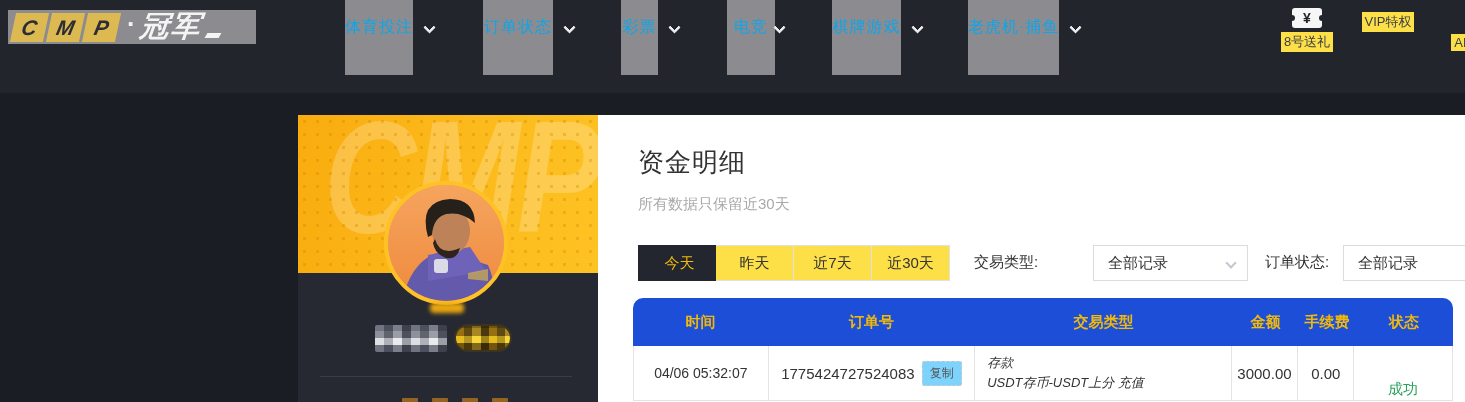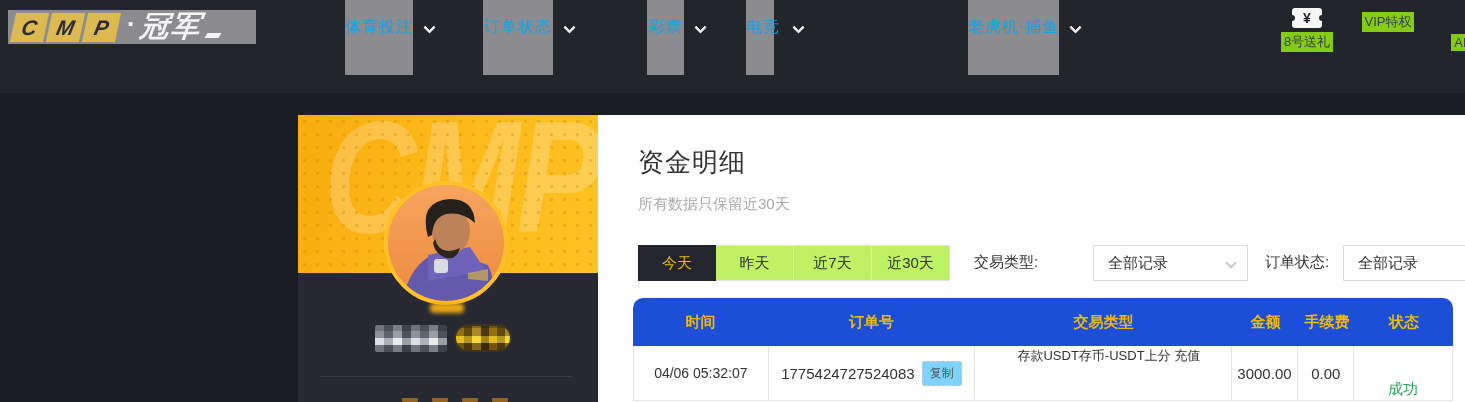--- a/index.html
+++ b/index.html
@@ -21,21 +21,21 @@
   .logo-tail { width:14px; height:5px; background:#f4f4f4; transform:skewX(-30deg); margin:16px 0 0 4px; }
 
   .nav-item { position:absolute; top:0; height:93px; }
   .nav-ph { position:absolute; left:0; top:0; height:75px; width:100%; background:#8c8c90; }
   .nav-label { position:relative; display:block; padding-top:17px; text-align:center;
     font-size:16px; color:#0ea5e9; letter-spacing:1px; white-space:nowrap; }
   .nav-chev { position:absolute; top:23px; width:9px; height:9px;
     border-right:3px solid #e9eaec; border-bottom:3px solid #e9eaec; transform:rotate(45deg); border-radius:1px; }
 
   .shortcut { position:absolute; top:8px; text-align:center; }
-  .sc-label { display:inline-block; margin-top:4px; background:#84cc16; color:#3a3d45; font-size:13px; padding:1px 3px; white-space:nowrap; }
+  .sc-label { display:inline-block; margin-top:4px; background:#fde047; color:#3a3d45; font-size:13px; padding:1px 3px; white-space:nowrap; }
   .icon-ticket { position:relative; width:30px; height:20px; background:#f6f6f6; border-radius:3px; margin:0 auto;
     display:flex; align-items:center; justify-content:center; font-weight:bold; font-size:14px; color:#23252d; }
   .icon-ticket::before, .icon-ticket::after { content:""; position:absolute; width:6px; height:6px; border-radius:50%; background:#23252d; top:7px; }
   .icon-ticket::before { left:-3px; } .icon-ticket::after { right:-3px; }
   .icon-crown { position:relative; width:30px; height:22px; margin:0 auto; background:#f6f6f6;
     clip-path:polygon(10% 100%, 0% 22%, 28% 45%, 50% 0%, 72% 45%, 100% 22%, 90% 100%); }
   .icon-crown::after { content:""; position:absolute; left:12px; top:10px; width:6px; height:6px; border-radius:50%; background:#23252d; }
 
   
   .sidebar { position:absolute; left:298px; top:115px; width:300px; height:287px; background:#262932; }
@@ -65,40 +65,40 @@
   .side-footer-marks i { width:16px; height:4px; background:#b97a1e; opacity:.75; border-radius:1px; }
 
   
   .panel { position:absolute; left:598px; top:115px; width:867px; height:336px; background:#ffffff; }
   .page-title { position:absolute; left:40px; top:30px; font-size:26px; font-weight:500; color:#333; letter-spacing:1px; }
   .page-subtitle { position:absolute; left:40px; top:80px; font-size:15px; color:#a9a9a9; }
 
   .controls { position:absolute; left:40px; top:130px; height:36px; width:820px; }
   .tabs { position:absolute; left:0; top:0; display:flex; }
   .tab { width:78px; height:36px; line-height:34px; text-align:center; font-size:15px; color:#333;
-    background:#bef264; border:1px solid #e1e1e1; border-left:none; cursor:pointer; }
-  .tab:first-child { border-left:1px solid #f97316; }
+    background:#fde047; border:1px solid #e1e1e1; border-left:none; cursor:pointer; }
+  .tab:first-child { border-left:6px solid #f97316; }
   .tab.active { background:#23262e; color:#f0b90b; border-color:#23262e; }
   .filter-label { position:absolute; top:8px; font-size:15px; color:#333; }
   .f1-label { left:336px; } .f2-label { left:627px; }
   .select { position:absolute; top:0; width:155px; height:36px; border:1px solid #dcdcdc; background:#fff;
     font-size:15px; color:#333; line-height:34px; padding-left:14px; cursor:pointer; }
   .f1-select { left:455px; } .f2-select { left:705px; }
   .sel-chev { position:absolute; right:12px; top:13px; width:8px; height:8px;
     border-right:2px solid #c4c8d0; border-bottom:2px solid #c4c8d0; transform:rotate(45deg); }
 
   .table { position:absolute; left:35px; top:183px; width:820px; }
   .thead { display:flex; height:48px; background:#1d4ed8; border-radius:10px 10px 0 0; align-items:center; }
   .th { font-size:15px; font-weight:bold; color:#f0b90b; text-align:center; }
   .trow { display:flex; height:55px; background:#fff; border:1px solid #e4e4e4; border-top:none; align-items:stretch; }
   .td { display:flex; align-items:center; justify-content:center; border-right:1px solid #e4e4e4; font-size:14px; color:#333; }
   .td:last-child { border-right:none; }
   .c1 { width:135px; } .c2 { width:207px; } .c3 { width:257px; } .c4 { width:67px; } .c5 { width:56px; } .c6 { width:98px; }
   .td.c2 { font-size:15px; gap:7px; }
-  .td.c3 { flex-direction:row; align-items:flex-start; justify-content:center; padding-left:12px; font-size:13px; line-height:1.55; }
+  .td.c3 { flex-direction:column; align-items:flex-start; justify-content:center; padding-left:12px; font-size:13px; line-height:1.55;font-style:italic; }
   .td.c4, .td.c5 { font-size:15px; }
   .copy-btn { border:1px dashed #cfcfcf; background:#7dd3fc; color:#555; font-size:12px; padding:3px 7px; cursor:pointer; border-radius:2px; }
   .status-ok { color:#28a35c; font-size:15px;margin-top:32px; }
 </style>
 </head>
 <body>
 
 <div class="navbar">
   <div class="logo">
     <span class="logo-letter">C</span>
@@ -112,29 +112,34 @@
   <div class="nav-item" style="left:345px; width:68px;">
     <span class="nav-ph"></span>
     <span class="nav-label">体育投注</span>
     <span class="nav-chev" style="left:80px;"></span>
   </div>
   <div class="nav-item" style="left:483px; width:70px;">
     <span class="nav-ph"></span>
     <span class="nav-label">订单状态</span>
     <span class="nav-chev" style="left:82px;"></span>
   </div>
-  <div class="nav-item" style="left:621px; width:37px;margin-left:26px;">
+  <div class="nav-item" style="left:621px; width:37px;">
     <span class="nav-ph"></span>
     <span class="nav-label">彩票</span>
     <span class="nav-chev" style="left:49px;"></span>
   </div>
-  <div class="nav-item" style="left:746px; width:28px;">
+  <div class="nav-item" style="left:727px; width:48px;">
     <span class="nav-ph"></span>
     <span class="nav-label">电竞</span>
     <span class="nav-chev" style="left:48px;"></span>
+  </div>
+  <div class="nav-item" style="left:832px; width:69px;">
+    <span class="nav-ph"></span>
+    <span class="nav-label">棋牌游戏</span>
+    <span class="nav-chev" style="left:81px;"></span>
   </div>
   <div class="nav-item" style="left:968px; width:91px;">
     <span class="nav-ph"></span>
     <span class="nav-label">老虎机·捕鱼</span>
     <span class="nav-chev" style="left:103px;"></span>
   </div>
 
   <div class="shortcut" style="left:1278px; width:58px;">
     <span class="icon-ticket">¥</span>
     <span class="sc-label">8号送礼</span>

